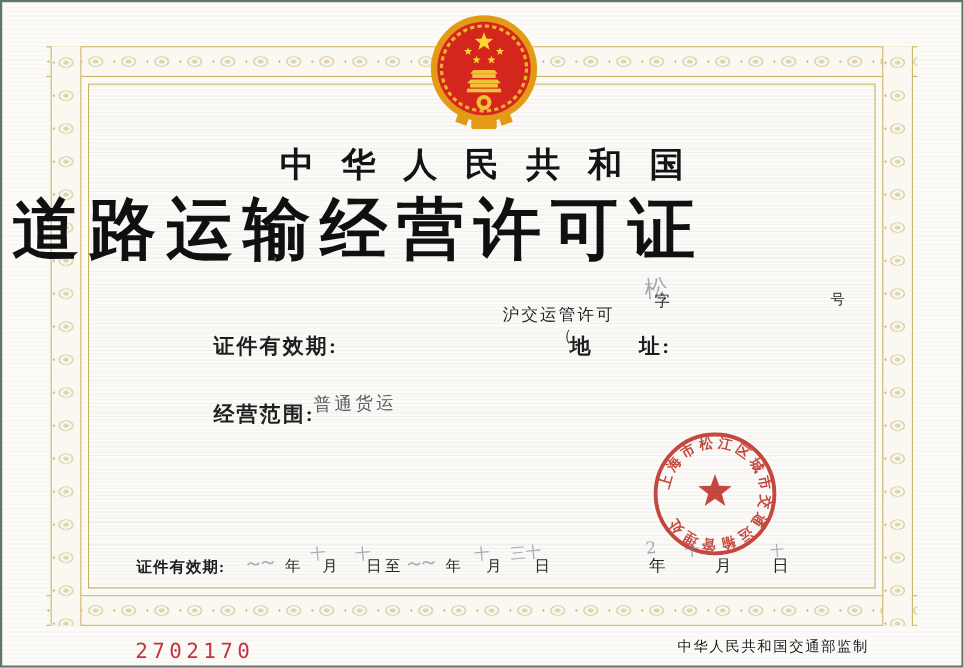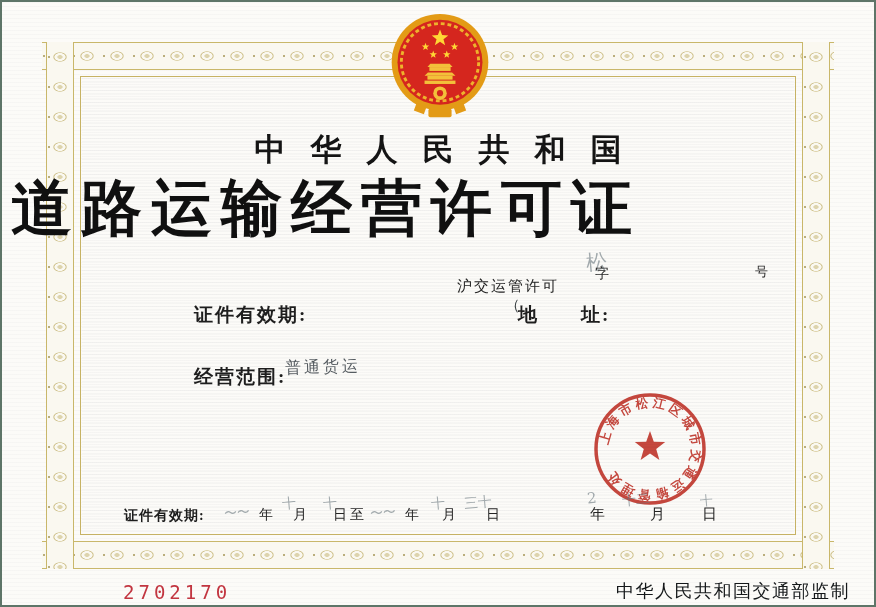--- a/index.html
+++ b/index.html
@@ -28,21 +28,21 @@
     background-image:repeating-linear-gradient(180deg, rgba(120,125,135,0.05) 0 1px, rgba(0,0,0,0) 1px 3px);}
   .hw{color:#6d7a80;opacity:.62;transform:rotate(-5deg);font-family:"DejaVu Serif",serif;}
   .title-country{top:127px;left:0;width:100%;text-align:center;font-size:31px;font-weight:bold;
     letter-spacing:25px;text-indent:25px;color:#141414;}
   .title-main{top:166px;left:0;width:100%;text-align:left;font-size:61px;font-weight:bold;
     letter-spacing:9px;text-indent:9px;color:#101010;}
   .label{font-weight:bold;letter-spacing:2px;font-size:19px;color:#1e1e1e;}
   .small-print{font-size:15px;color:#242424;}
   .seal-wrap{left:572px;top:385px;width:152px;height:134px;opacity:.92;mix-blend-mode:multiply;}
   .serial{font-family:"DejaVu Sans Mono",monospace;color:#c23540;font-size:19px;letter-spacing:4px;}
-  .footer-note{font-family:Liberation Sans, sans-serif;font-size:18px;color:#15181a;letter-spacing:1.5px;}
+  .footer-note{font-family:Liberation Sans, sans-serif;font-size:13px;color:#15181a;letter-spacing:1.5px;}
 </style>
 </head>
 <body>
 
 <div id="cert">
 
   <div class="abs band band-h" style="top:40px;"></div>
   <div class="abs band band-h" style="bottom:36px;"></div>
   <div class="abs band band-v" style="left:44px;"></div>
   <div class="abs band band-v" style="right:44px;"></div>

